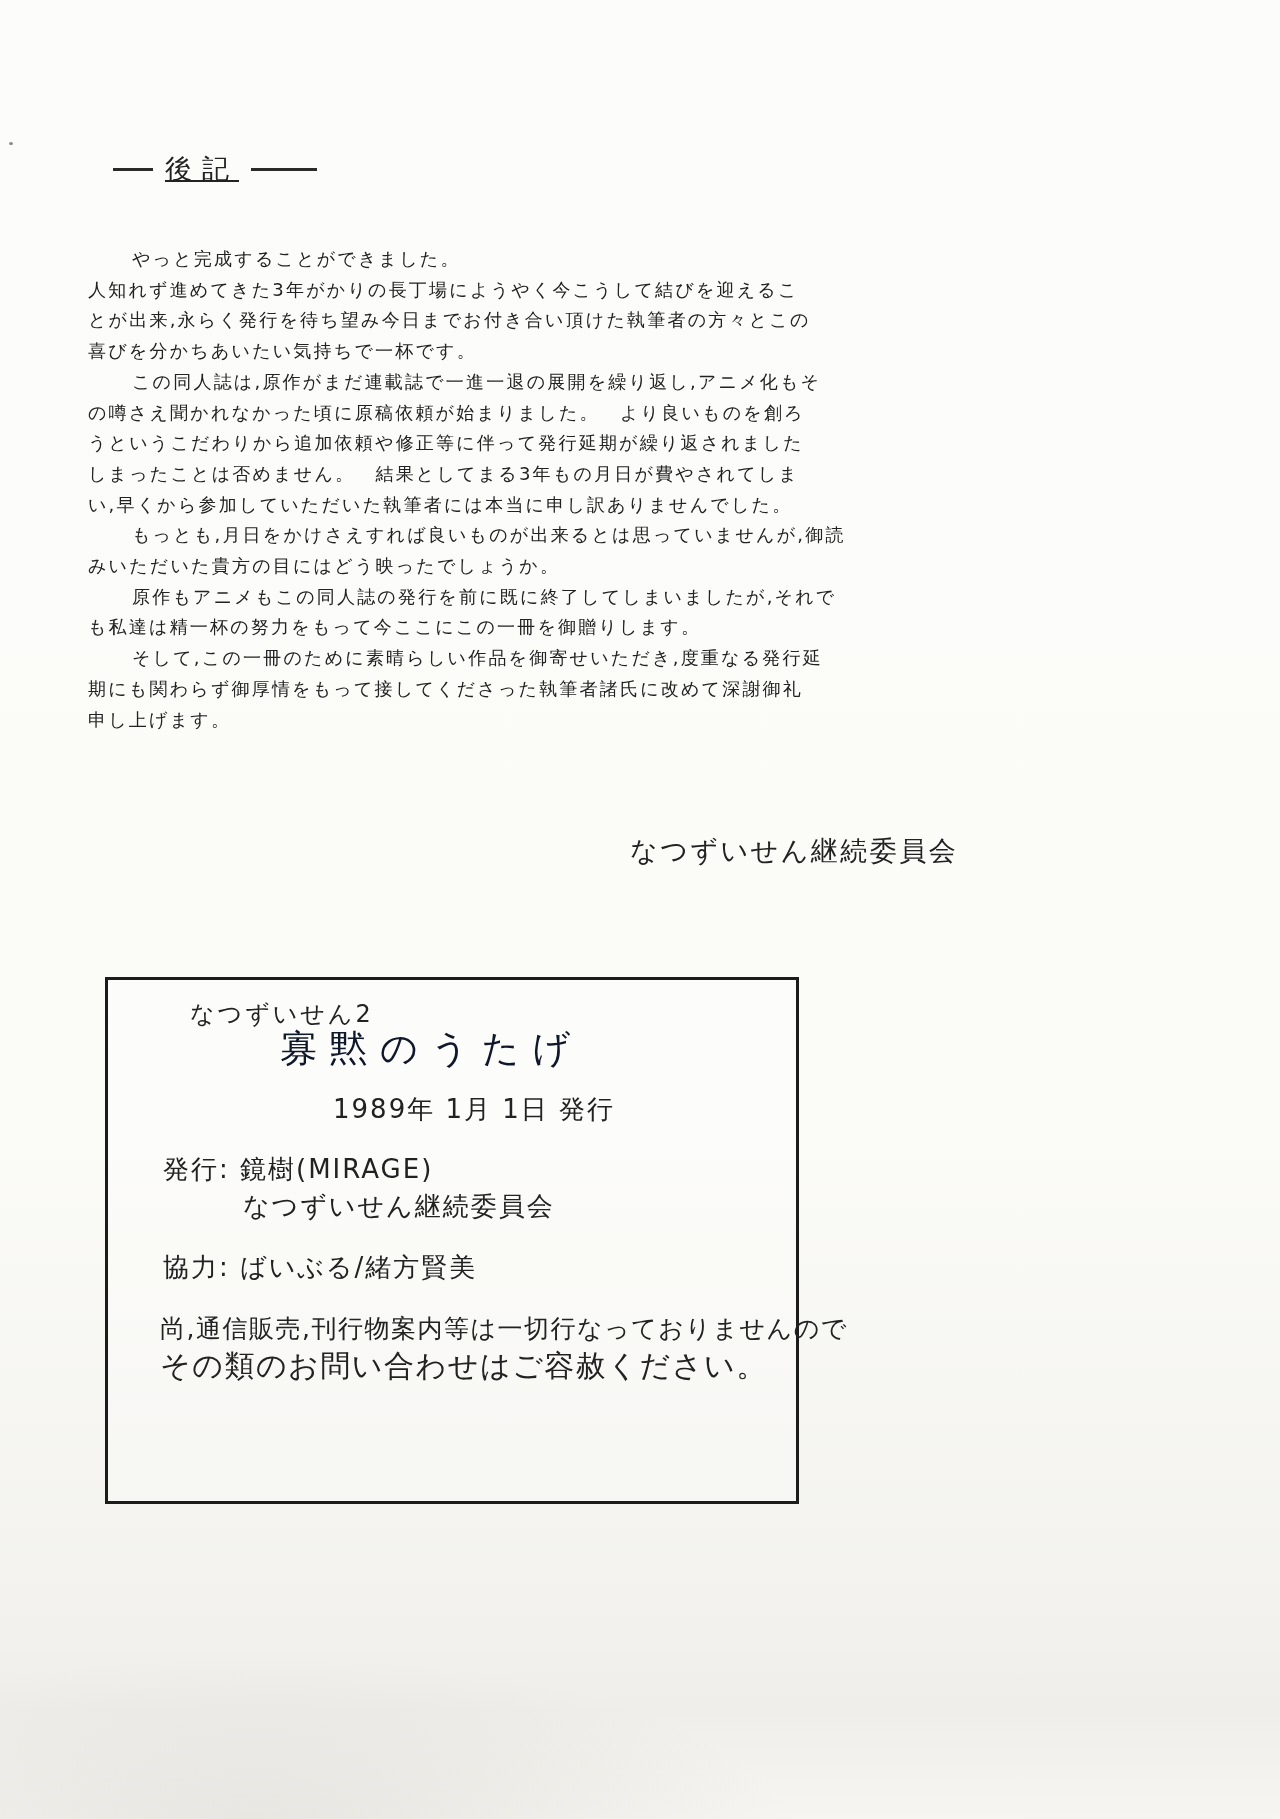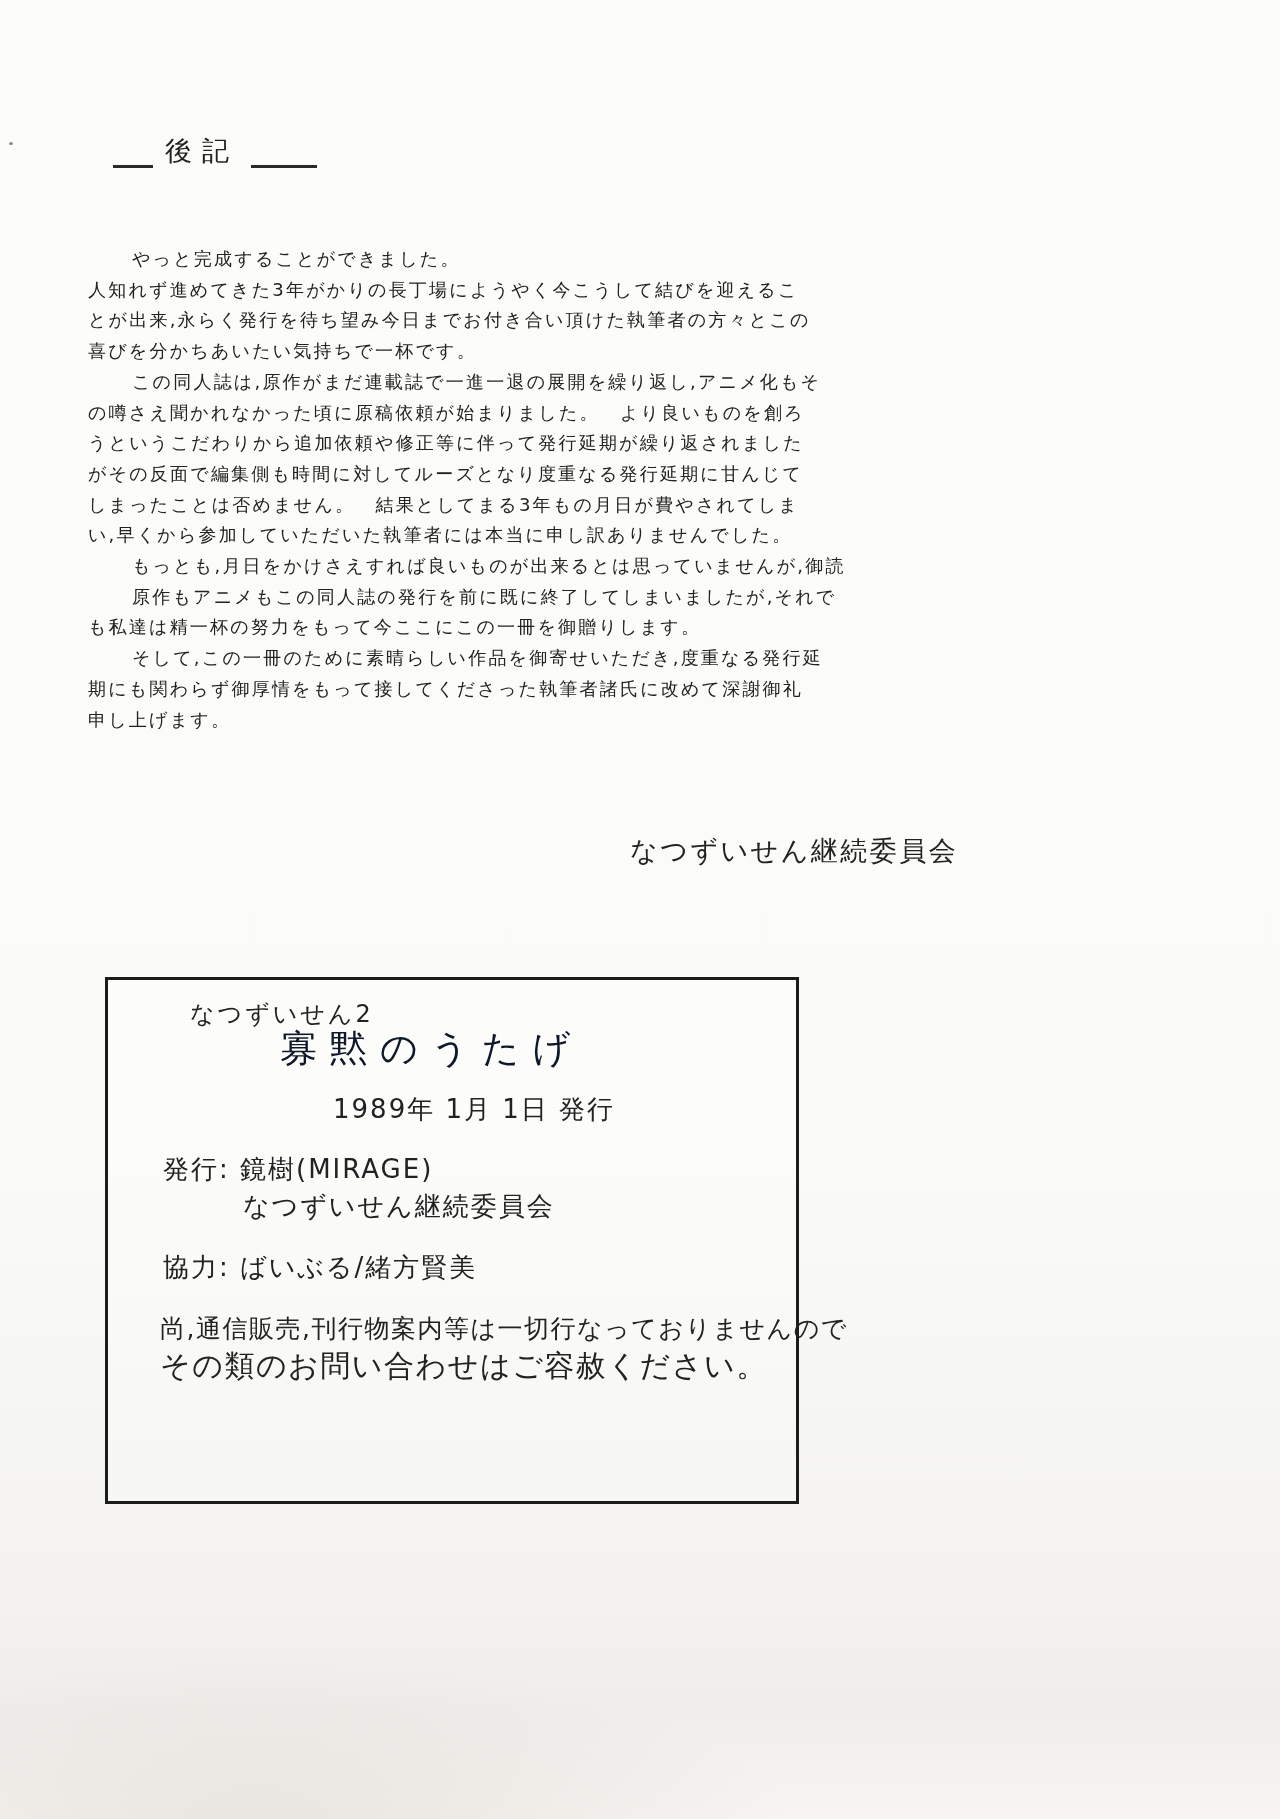--- a/index.html
+++ b/index.html
@@ -23,24 +23,25 @@
     top: 142px;
     width: 4px;
     height: 3px;
     background: #8a8a86;
     border-radius: 50%;
   }
   
   .afterword-heading {
     position: absolute;
     left: 113px;
-    top: 134px;
+    top: 152px;
     display: flex;
-    align-items: flex-end;
+    align-items: center;
     height: 34px;
+    text-decoration: underline;
   }
   .dash-rule {
     display: inline-block;
     border-top: 3px solid #2a2a28;
     height: 0;
   }
   .dash-rule.left { width: 40px; margin-right: 12px; }
   .dash-rule.right { width: 66px; margin-left: 12px; }
   .afterword-heading .heading-text {
     font-size: 27px;
@@ -152,24 +153,24 @@
 </div>
 
 <div class="body-text">
   <div class="body-line indent">やっと完成することができました。</div>
   <div class="body-line">人知れず進めてきた3年がかりの長丁場にようやく今こうして結びを迎えるこ</div>
   <div class="body-line">とが出来,永らく発行を待ち望み今日までお付き合い頂けた執筆者の方々とこの</div>
   <div class="body-line">喜びを分かちあいたい気持ちで一杯です。</div>
   <div class="body-line indent">この同人誌は,原作がまだ連載誌で一進一退の展開を繰り返し,アニメ化もそ</div>
   <div class="body-line">の噂さえ聞かれなかった頃に原稿依頼が始まりました。　より良いものを創ろ</div>
   <div class="body-line">うというこだわりから追加依頼や修正等に伴って発行延期が繰り返されました</div>
-  <div class="body-line">がその反面で編集側も時間に対してルーズとなり度重なる発行延期に甘んじて</div>
   <div class="body-line">しまったことは否めません。　結果としてまる3年もの月日が費やされてしま</div>
   <div class="body-line">い,早くから参加していただいた執筆者には本当に申し訳ありませんでした。</div>
   <div class="body-line indent">もっとも,月日をかけさえすれば良いものが出来るとは思っていませんが,御読</div>
+  <div class="body-line">みいただいた貴方の目にはどう映ったでしょうか。</div>
   <div class="body-line indent">原作もアニメもこの同人誌の発行を前に既に終了してしまいましたが,それで</div>
   <div class="body-line">も私達は精一杯の努力をもって今ここにこの一冊を御贈りします。</div>
   <div class="body-line indent">そして,この一冊のために素晴らしい作品を御寄せいただき,度重なる発行延</div>
   <div class="body-line">期にも関わらず御厚情をもって接してくださった執筆者諸氏に改めて深謝御礼</div>
   <div class="body-line">申し上げます。</div>
 </div>
 
 <div class="signature-line">なつずいせん継続委員会</div>
 
 <div class="colophon-box">

